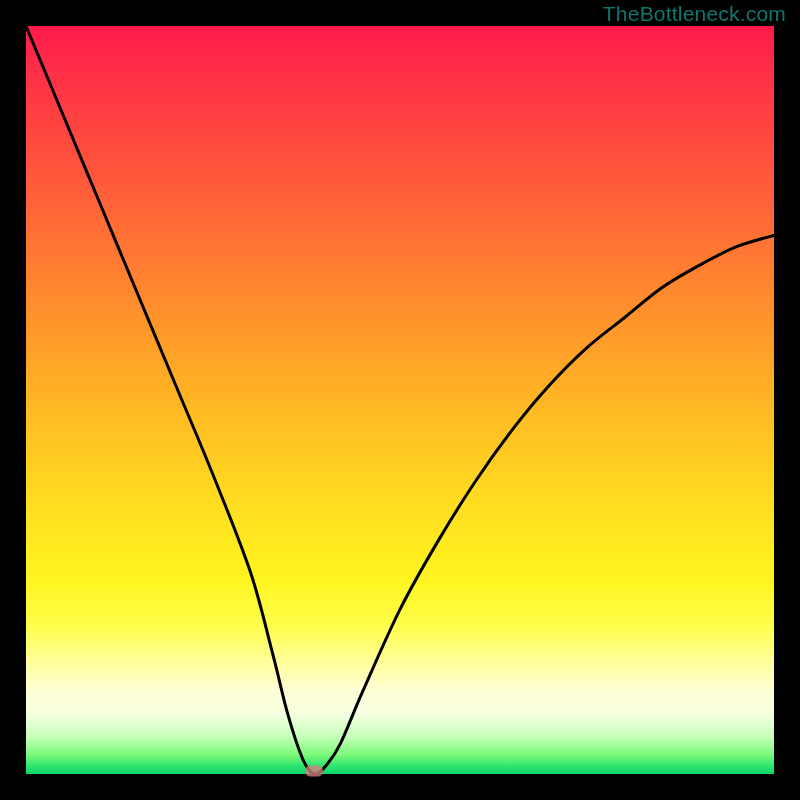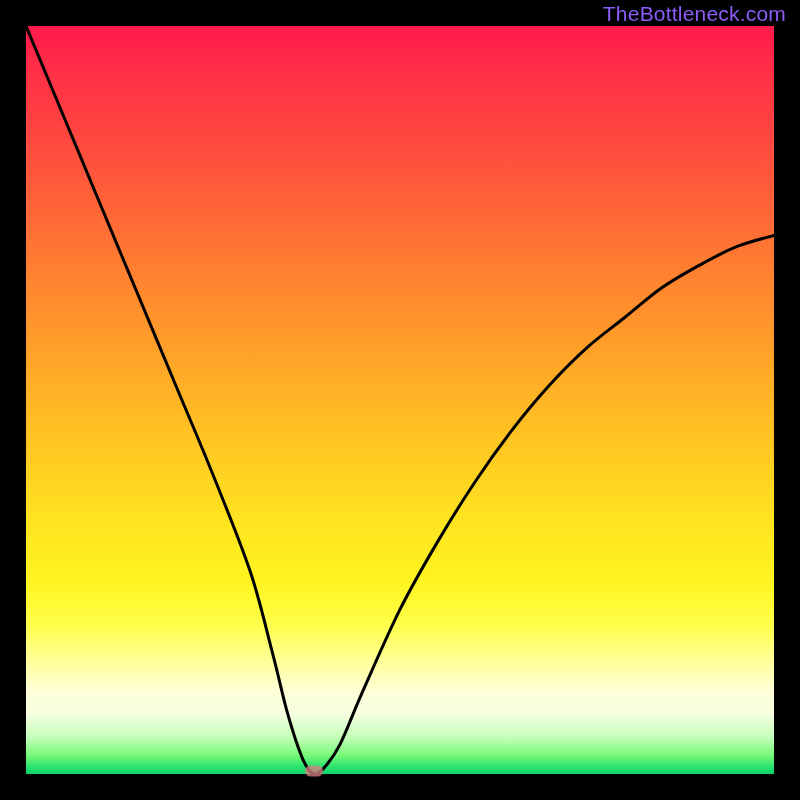--- a/index.html
+++ b/index.html
@@ -16,21 +16,21 @@
     width: 800px;
     height: 800px;
     background: #000;
   }
   .watermark {
     position: absolute;
     top: 2px;
     right: 14px;
     font-size: 21px;
     font-weight: 400;
-    color: #8b5cf6;
+    color: #0f766e;
     letter-spacing: 0.2px;
     z-index: 5;
   }
   .plot {
     position: absolute;
     left: 26px;
     top: 26px;
     width: 748px;
     height: 748px;
     

